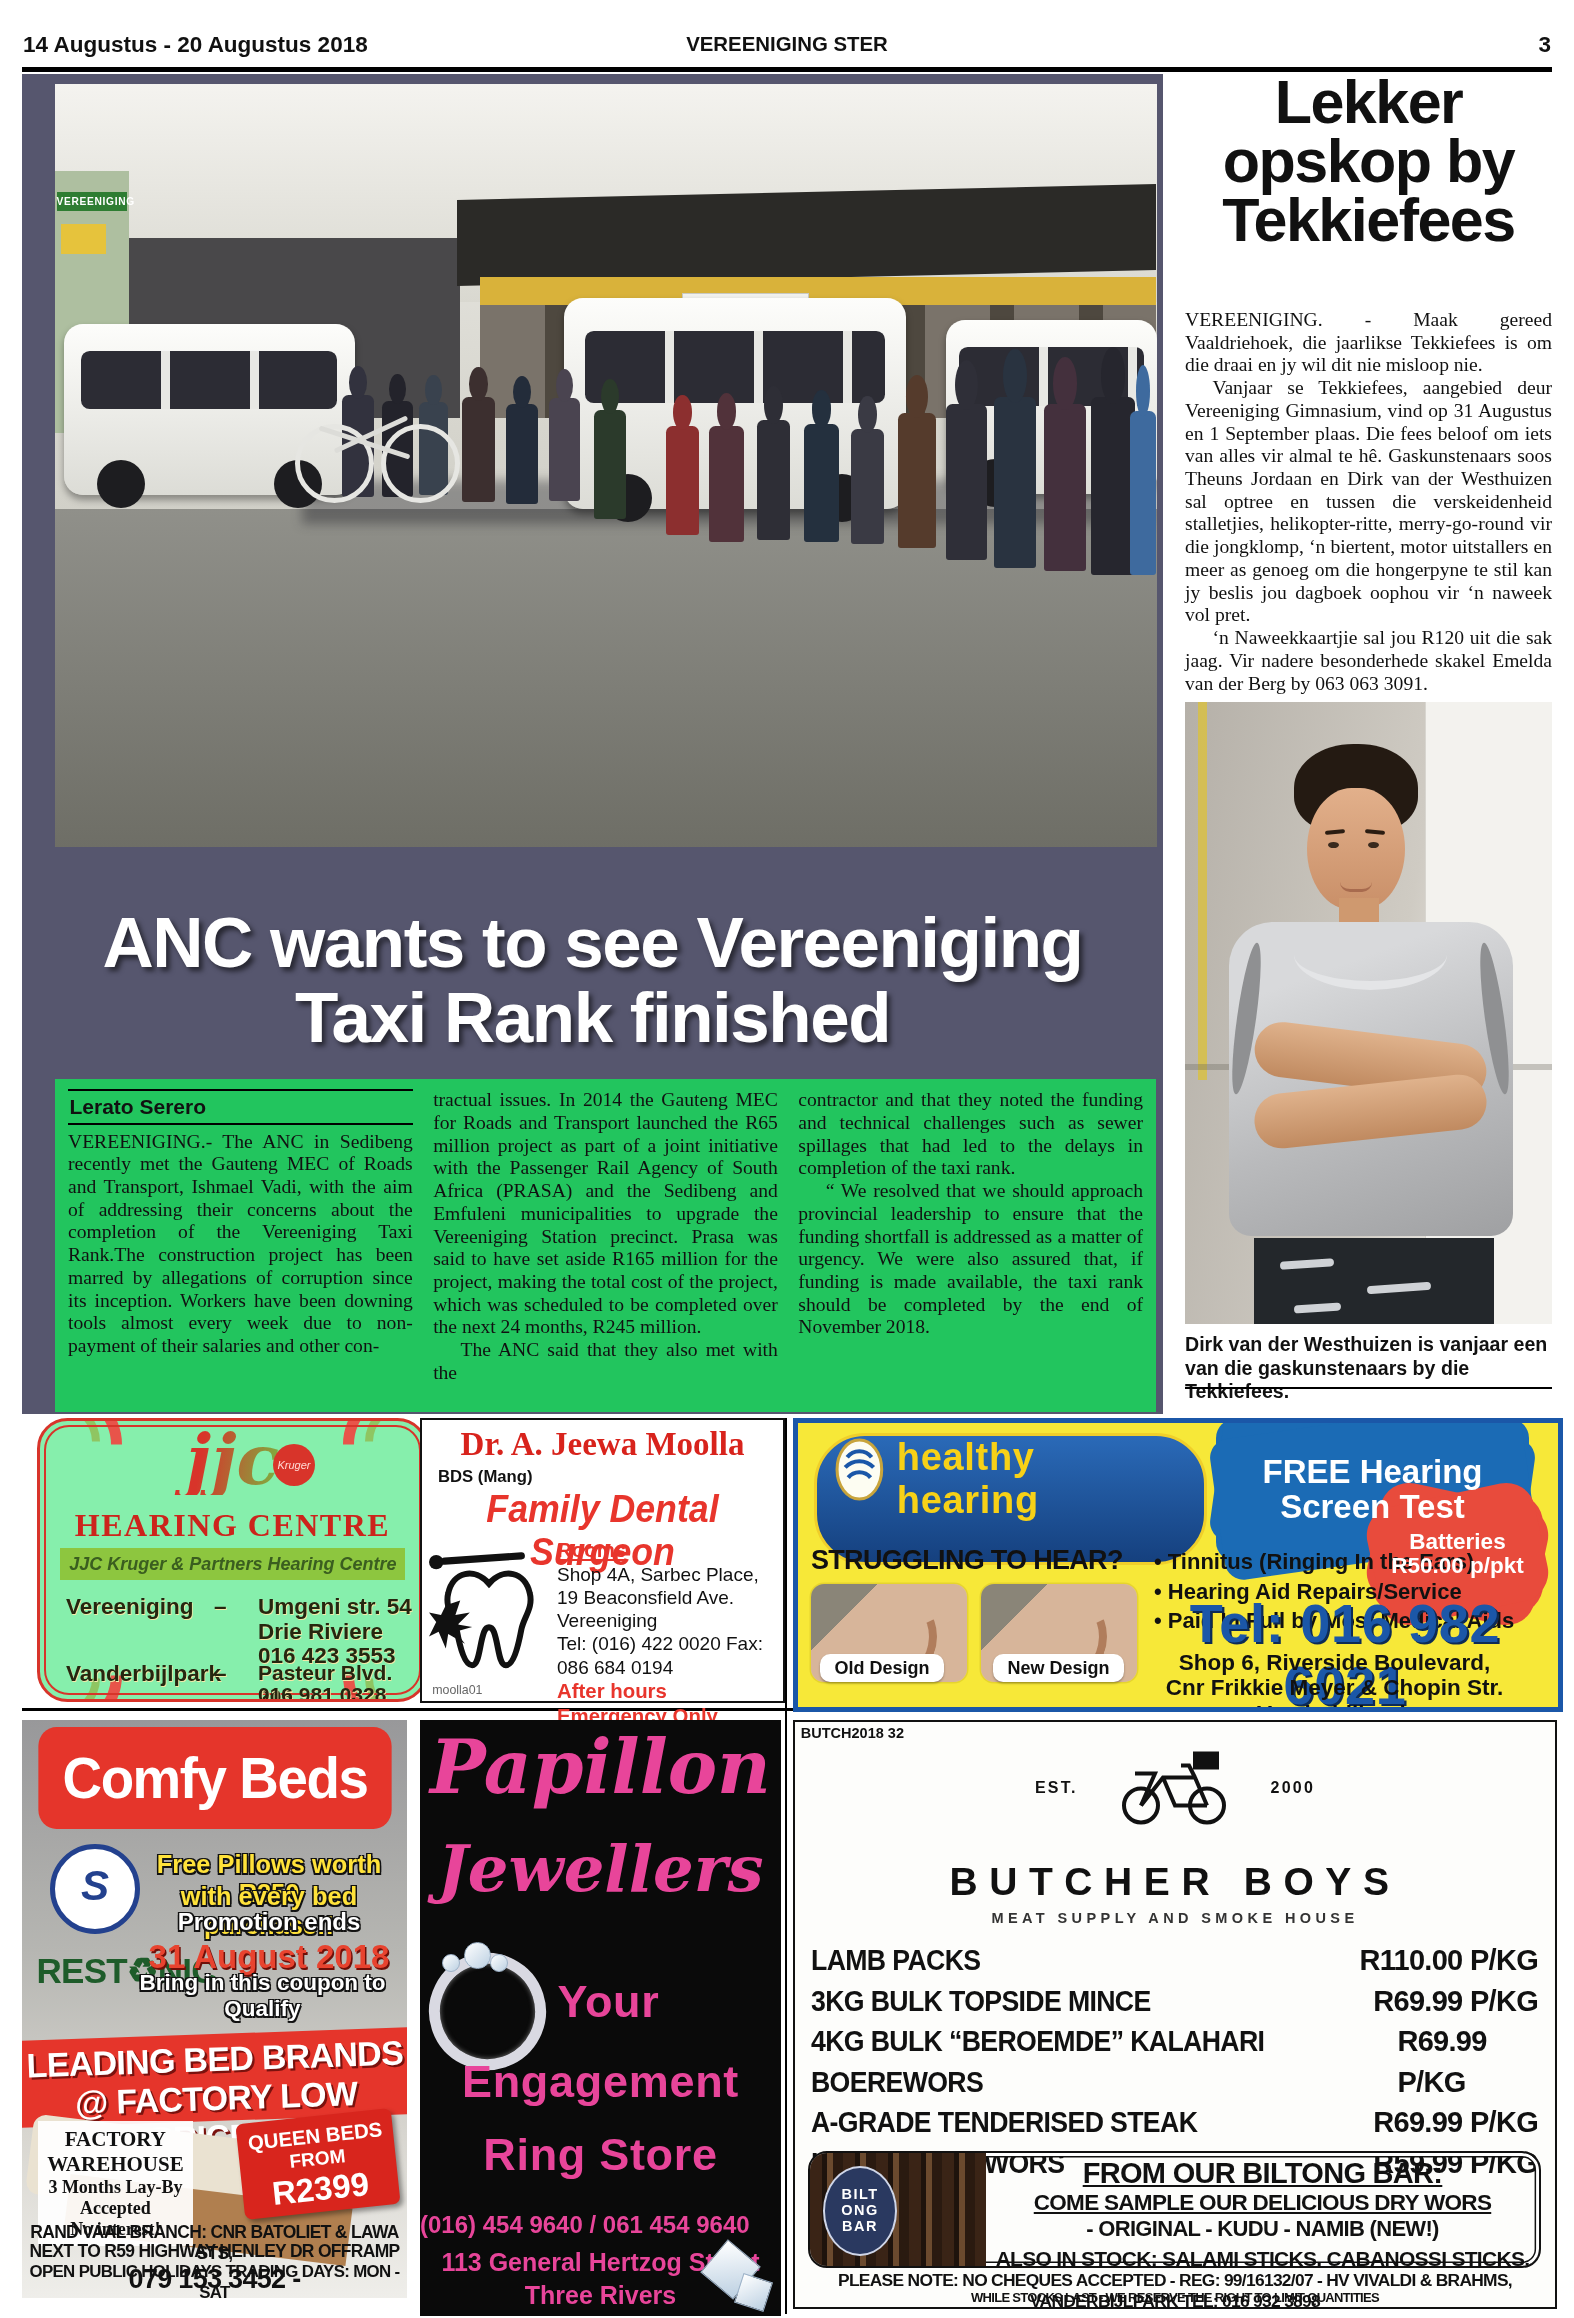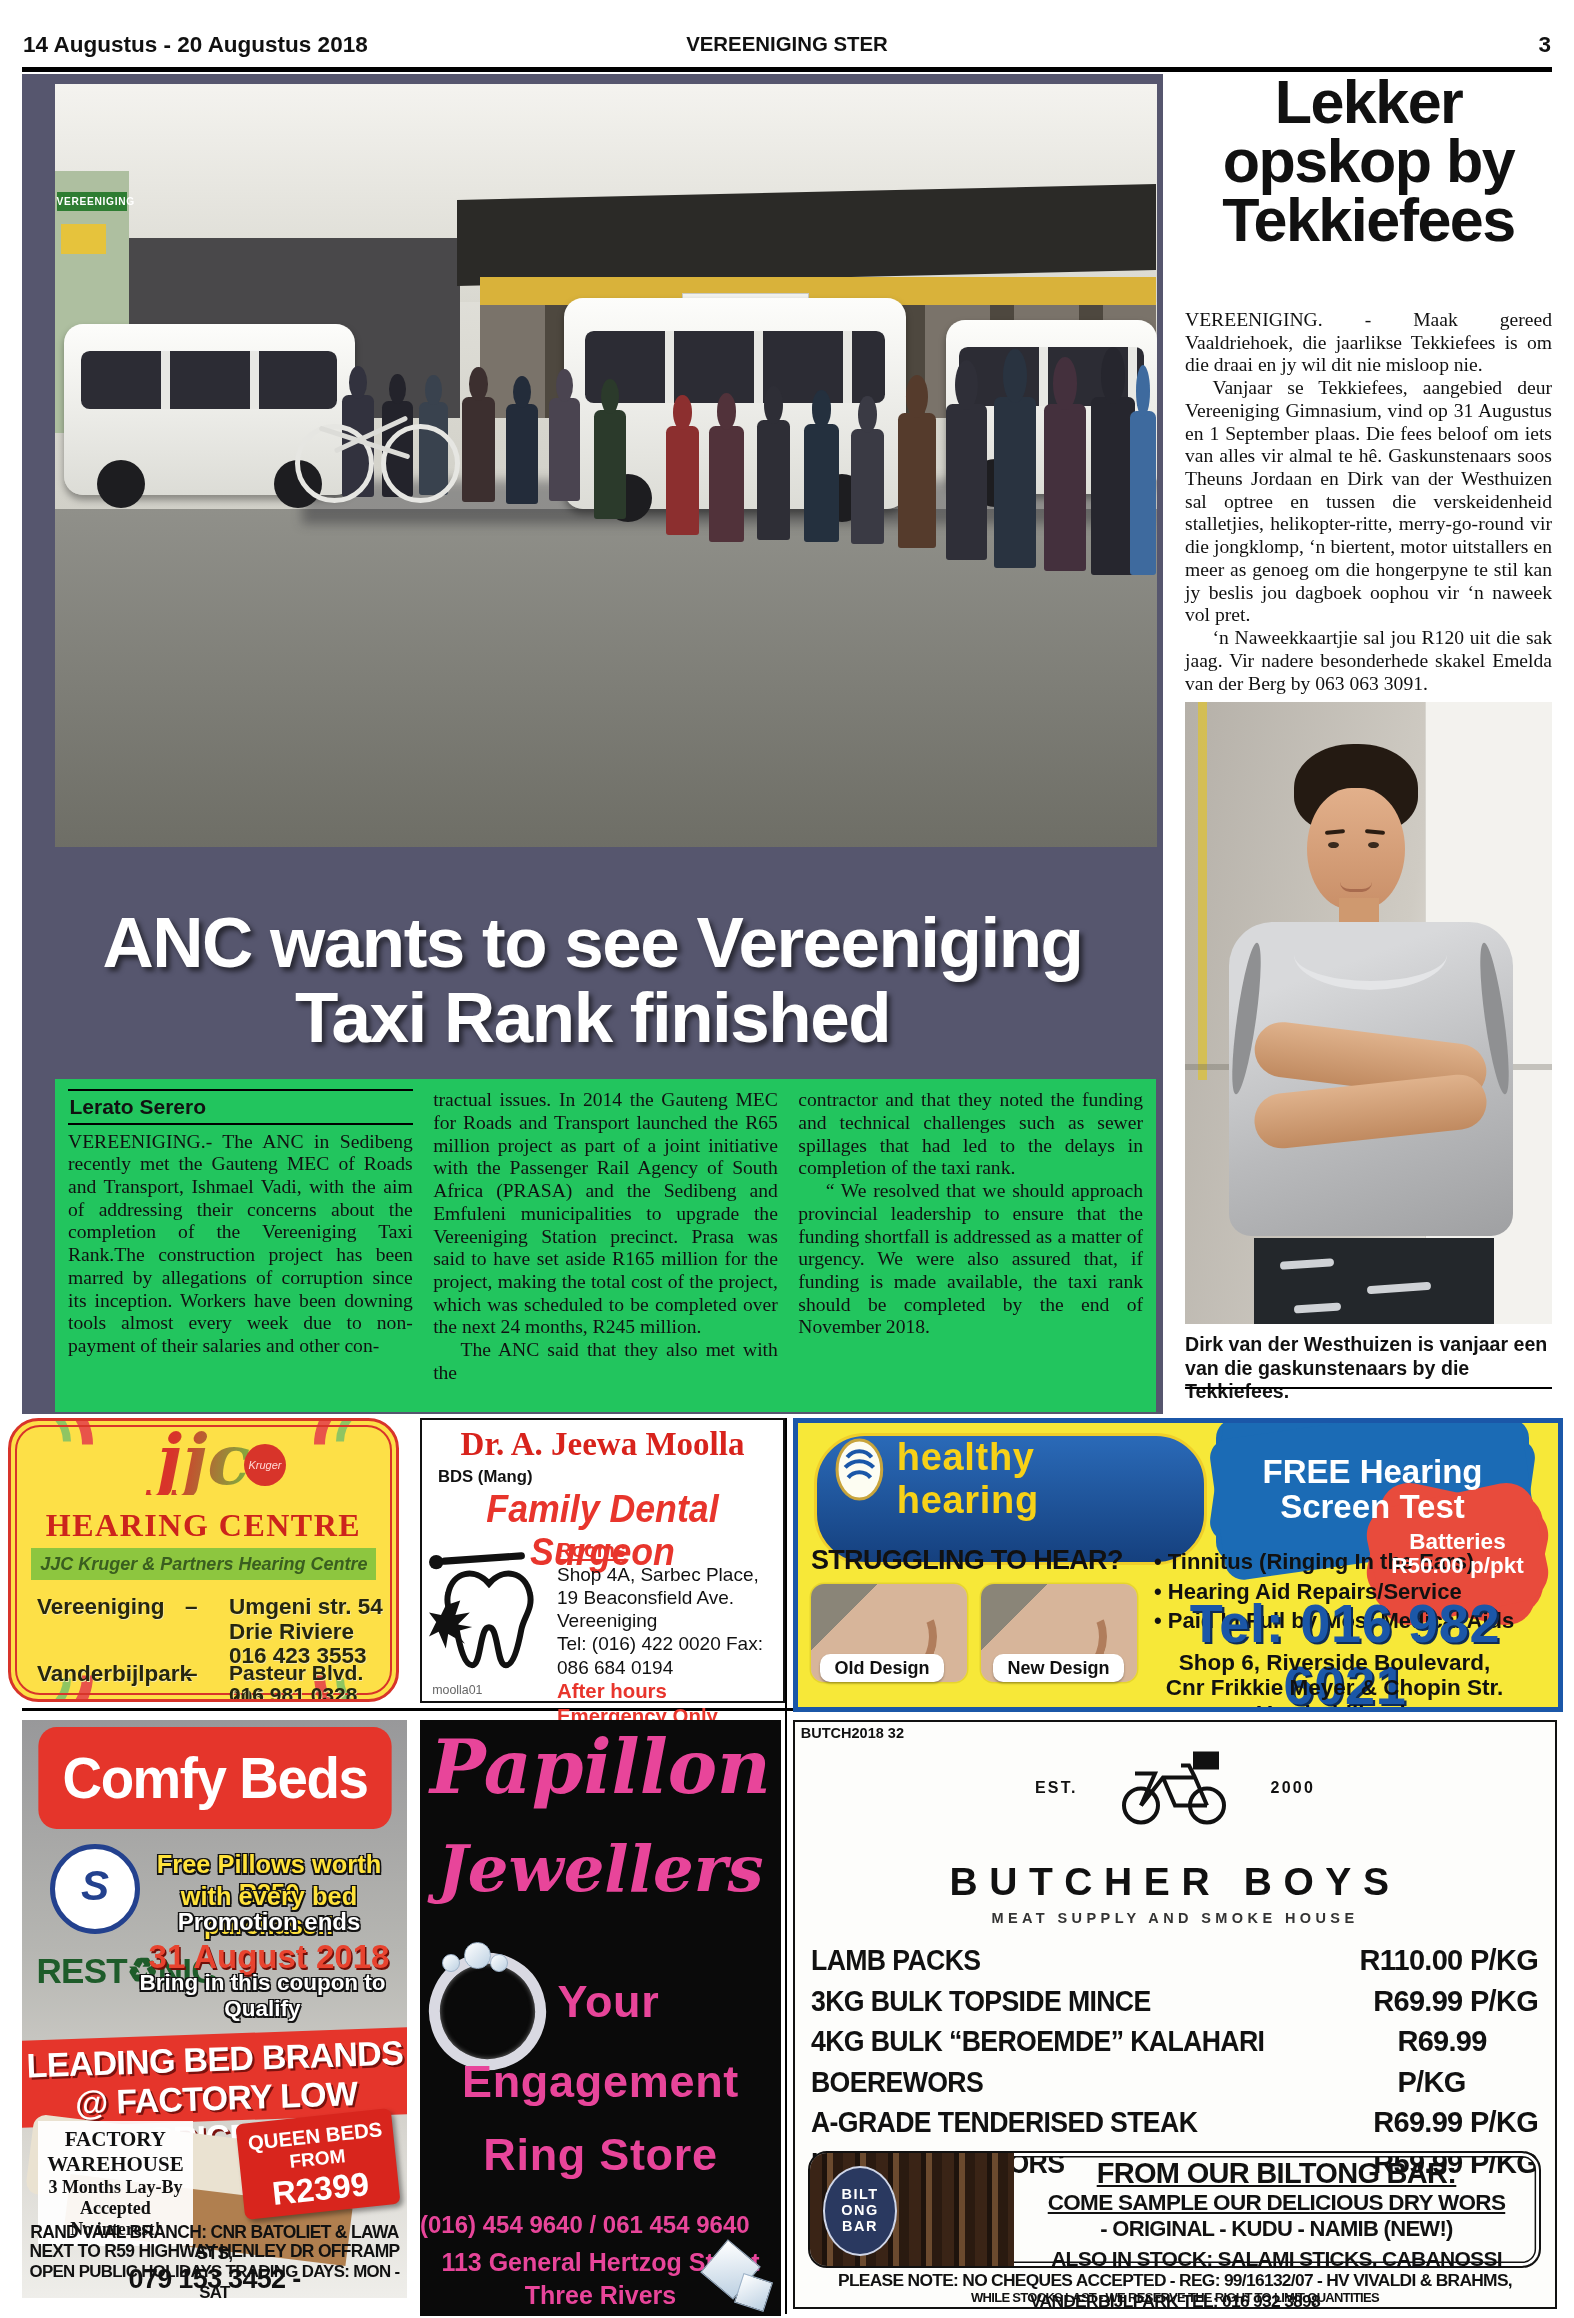--- a/index.html
+++ b/index.html
@@ -60,21 +60,21 @@
   .hoodie{left:44px;top:220px;width:284px;height:314px;background:linear-gradient(160deg,#d8d9db 20%,#b9babc 60%,#9fa0a2);border-radius:44px 44px 22px 22px;}
   .collar{left:109px;top:217px;width:153px;height:62px;border-bottom:9.5px solid #e4e5e7;border-radius:50%;}
   .armshade{position:absolute;width:19px;height:153px;background:#8f9092;border-radius:50%;}
   .forearm{position:absolute;width:233px;height:55px;background:linear-gradient(#dfb28c,#c08a60);border-radius:29px;}
   .jeans{left:69px;top:536px;width:240px;height:86px;background:#23272b;}
   .rip{position:absolute;background:#cfd2d6;height:8px;border-radius:4.4px;transform:rotate(-4deg);}
   
   .ads-hline{left:22px;top:1708px;width:1530px;height:2.9px;background:#000;}
   .ads-vline{left:785px;top:1418px;width:2.2px;height:896px;background:#000;}
   
-  .jjc{left:8px;top:1418px;width:385px;height:278px;border:3.6px solid #d8342a;border-radius:30.5px;background:#fde047;overflow:hidden;}
+  .jjc{left:37px;top:1418px;width:385px;height:278px;border:3.6px solid #d8342a;border-radius:30.5px;background:#86efac;overflow:hidden;}
   .jjc-inner{position:absolute;inset:4.4px;border:2.2px solid #d8342a;border-radius:25px;}
   .jjc-logo{left:0;top:4.4px;width:100%;text-align:center;font-family:"DejaVu Serif",serif;font-style:italic;font-weight:bold;font-size:70px;line-height:1;background:linear-gradient(100deg,#d8342a 42%,#7fae3f 62%);-webkit-background-clip:text;background-clip:text;color:transparent;}
   .jjc-ball{left:233px;top:23px;width:42px;height:42px;border-radius:50%;background:#d8342a;color:#ffd9d4;font-style:italic;font-size:11px;text-align:center;line-height:42px;}
   .jjc-title{left:0;top:86px;width:100%;text-align:center;font-family:"Liberation Serif",serif;font-weight:bold;font-size:32px;color:#cc241c;letter-spacing:1.5px;}
   .jjc-bar{left:20.4px;top:127px;width:345px;height:32px;background:#8dc63f;color:#3a5e1f;font-weight:bold;font-style:italic;font-size:18px;text-align:center;line-height:32px;}
   .jjc-row{position:absolute;color:#26260f;font-weight:bold;font-size:22.5px;text-shadow:0.7px 0.7px 0 #f3e9a8;}
   .swirl{position:absolute;width:95px;height:95px;border:11.6px solid;border-radius:50%;}
   .swirl.g{width:63px;height:63px;border-width:8.7px;}
   
   .dental{left:420px;top:1418px;width:361px;height:281px;background:#fff;border:2.9px solid #111;}
@@ -127,21 +127,21 @@
   
   .bb{left:793px;top:1720px;width:760px;height:585px;background:#fdfdfb;border:2.9px solid #111;overflow:hidden;}
   .bb-ref{left:5.8px;top:2.9px;font-weight:bold;font-size:14.5px;}
   .bb-est{position:absolute;top:57px;font-size:16px;letter-spacing:2.2px;font-weight:bold;}
   .bb-name{left:0;top:138px;width:100%;text-align:center;font-size:39px;font-weight:bold;letter-spacing:11.6px;}
   .bb-tag{left:0;top:188px;width:100%;text-align:center;font-size:14.5px;letter-spacing:4.4px;font-weight:bold;color:#333;}
   .bb-rows{left:16px;top:218px;width:727px;}
   .bb-row{display:flex;justify-content:space-between;font-weight:900;font-size:29px;line-height:1.4;letter-spacing:-0.7px;}
   .bb-row span:first-child{transform:scaleX(.92);transform-origin:left;}
   .bb-box{left:13px;top:429px;width:729px;height:113px;border:2.9px solid #111;border-radius:19px;box-shadow:inset 0 0 0 2.9px #fff,inset 0 0 0 4.4px #111;display:flex;overflow:hidden;}
-  .bb-photo{width:204px;height:100%;background:repeating-linear-gradient(90deg,#3a2416 0 11.6px,#1e130c 11.6px 17.4px,#6b4a2e 17.4px 23px,#2a1a10 23px 33px);position:relative;flex:none;}
+  .bb-photo{width:176px;height:100%;background:repeating-linear-gradient(90deg,#3a2416 0 11.6px,#1e130c 11.6px 17.4px,#6b4a2e 17.4px 23px,#2a1a10 23px 33px);position:relative;flex:none;}
   .bb-sign{position:absolute;left:13px;top:13px;width:70px;height:86px;background:#2a3960;border:2.9px solid #cfd6e8;border-radius:50%;color:#fff;font-weight:bold;font-size:14.5px;letter-spacing:1.5px;text-align:center;display:flex;flex-direction:column;justify-content:center;line-height:1.1;}
   .bb-boxtxt{flex:1;text-align:center;padding-top:4.4px;}
   .bb-t1{font-weight:900;font-size:29px;text-decoration:underline;letter-spacing:-0.7px;}
   .bb-t2{font-weight:900;font-size:22.5px;text-decoration:underline;letter-spacing:-0.7px;}
   .bb-t3{font-weight:900;font-size:22px;letter-spacing:-0.7px;}
   .bb-t4{font-weight:900;font-size:21px;letter-spacing:-0.7px;line-height:1.15;margin-top:4.4px;}
   .bb-note{position:absolute;left:0;width:100%;text-align:center;font-weight:900;letter-spacing:-0.7px;}
 </style>
 </head>
 <body>

